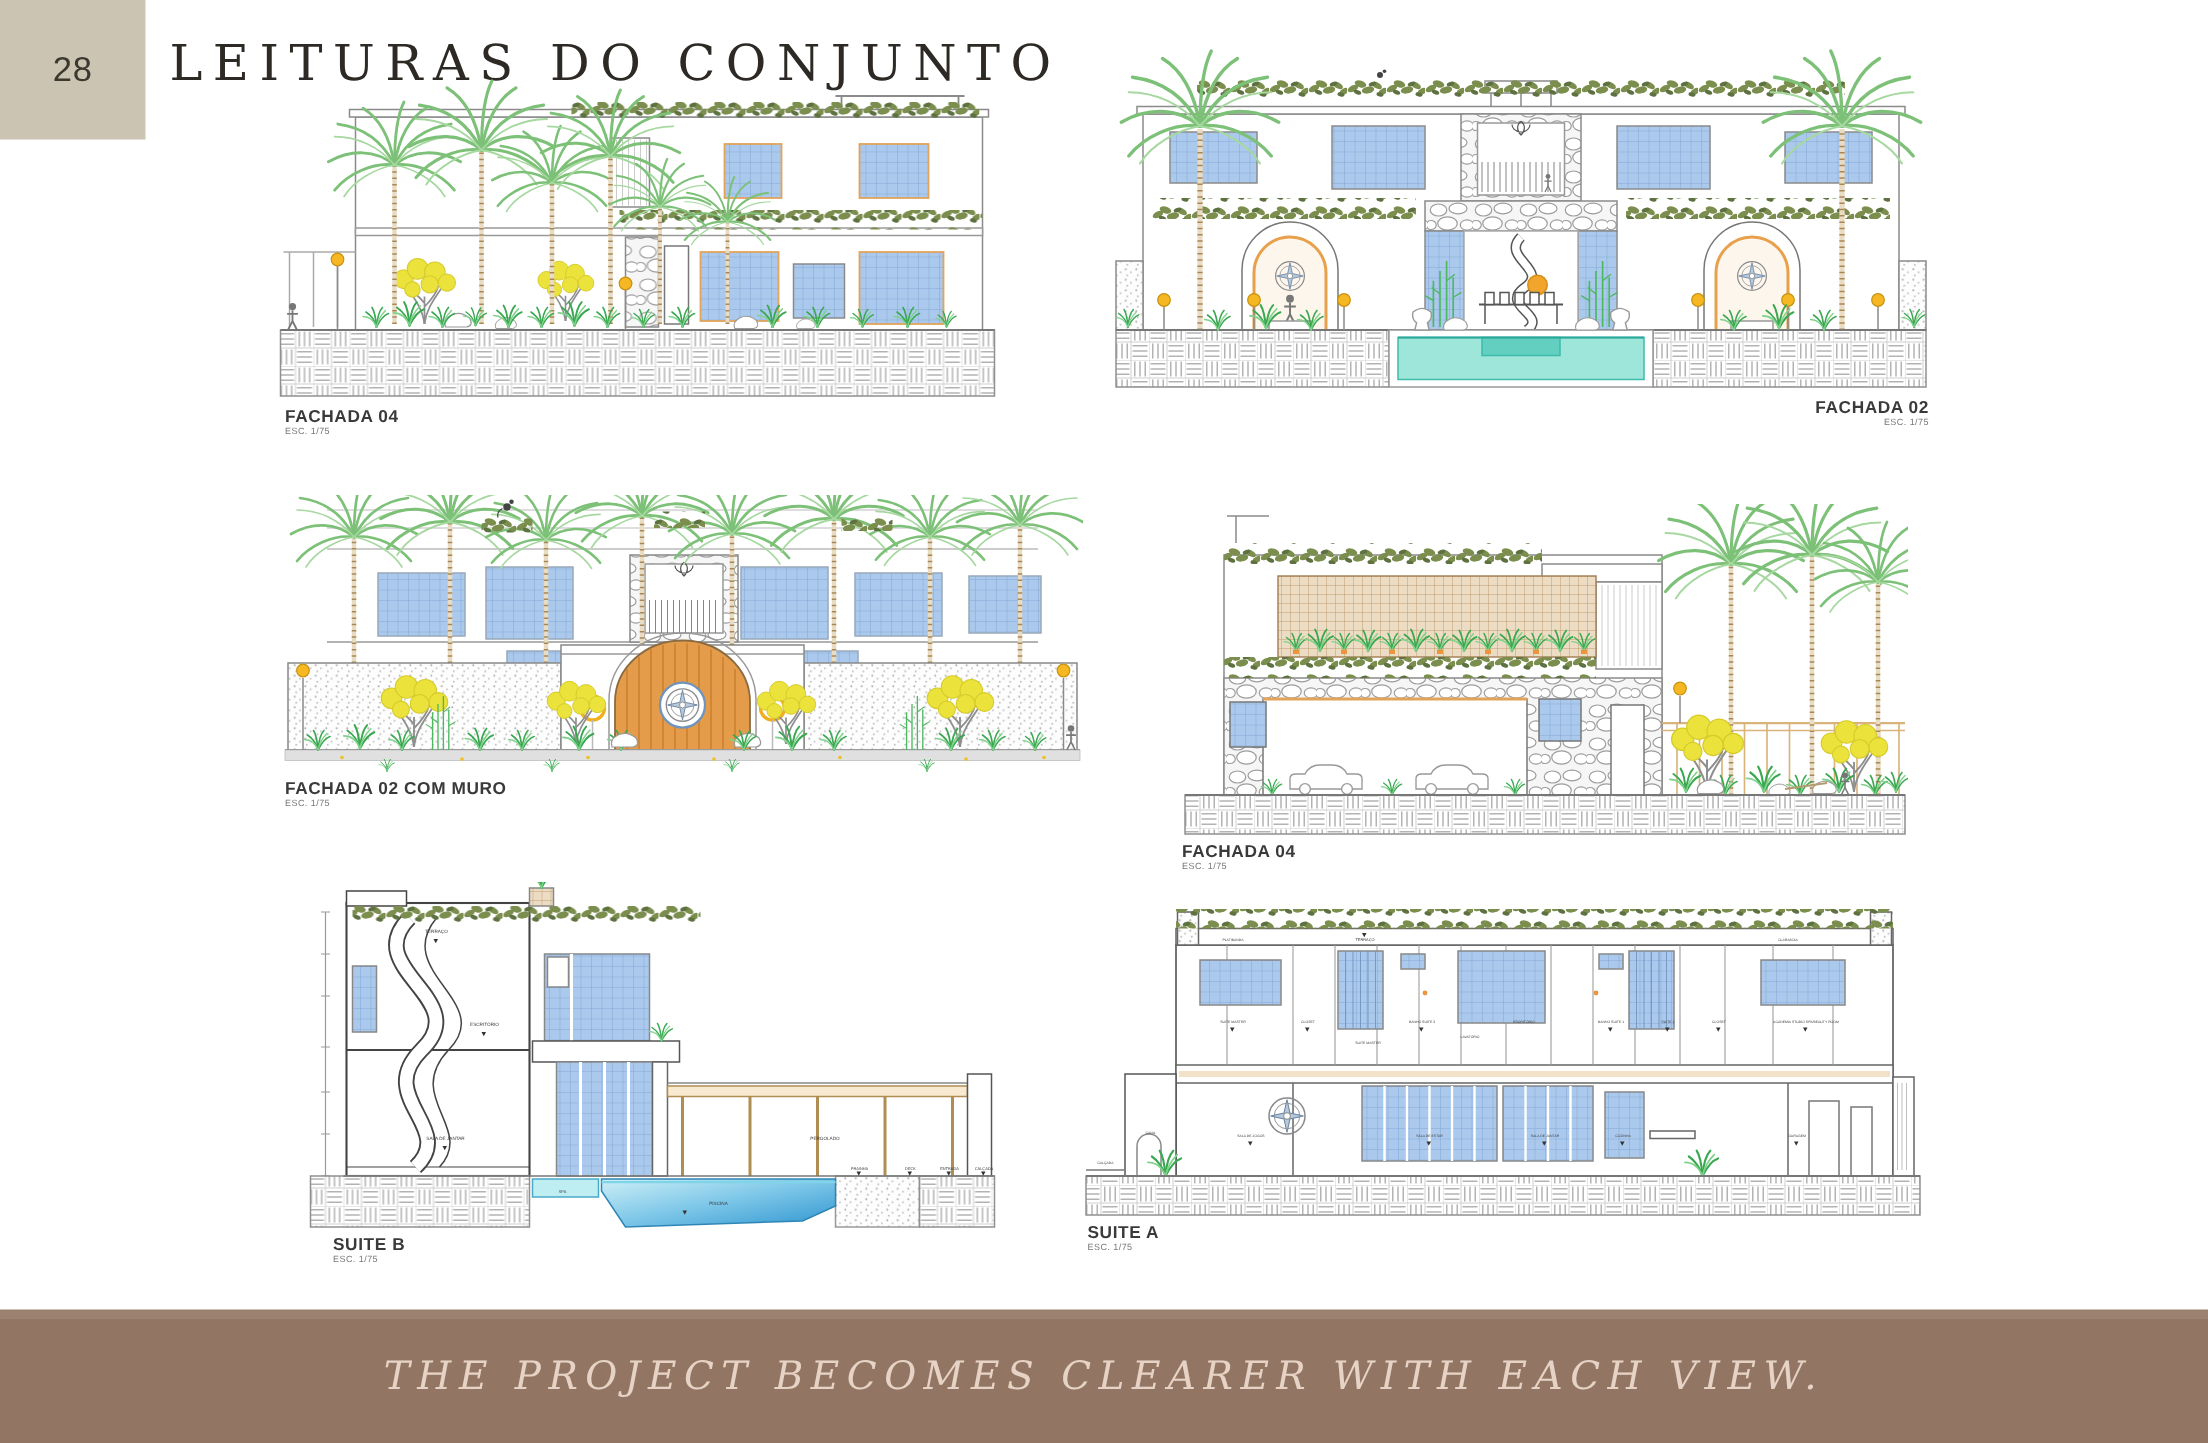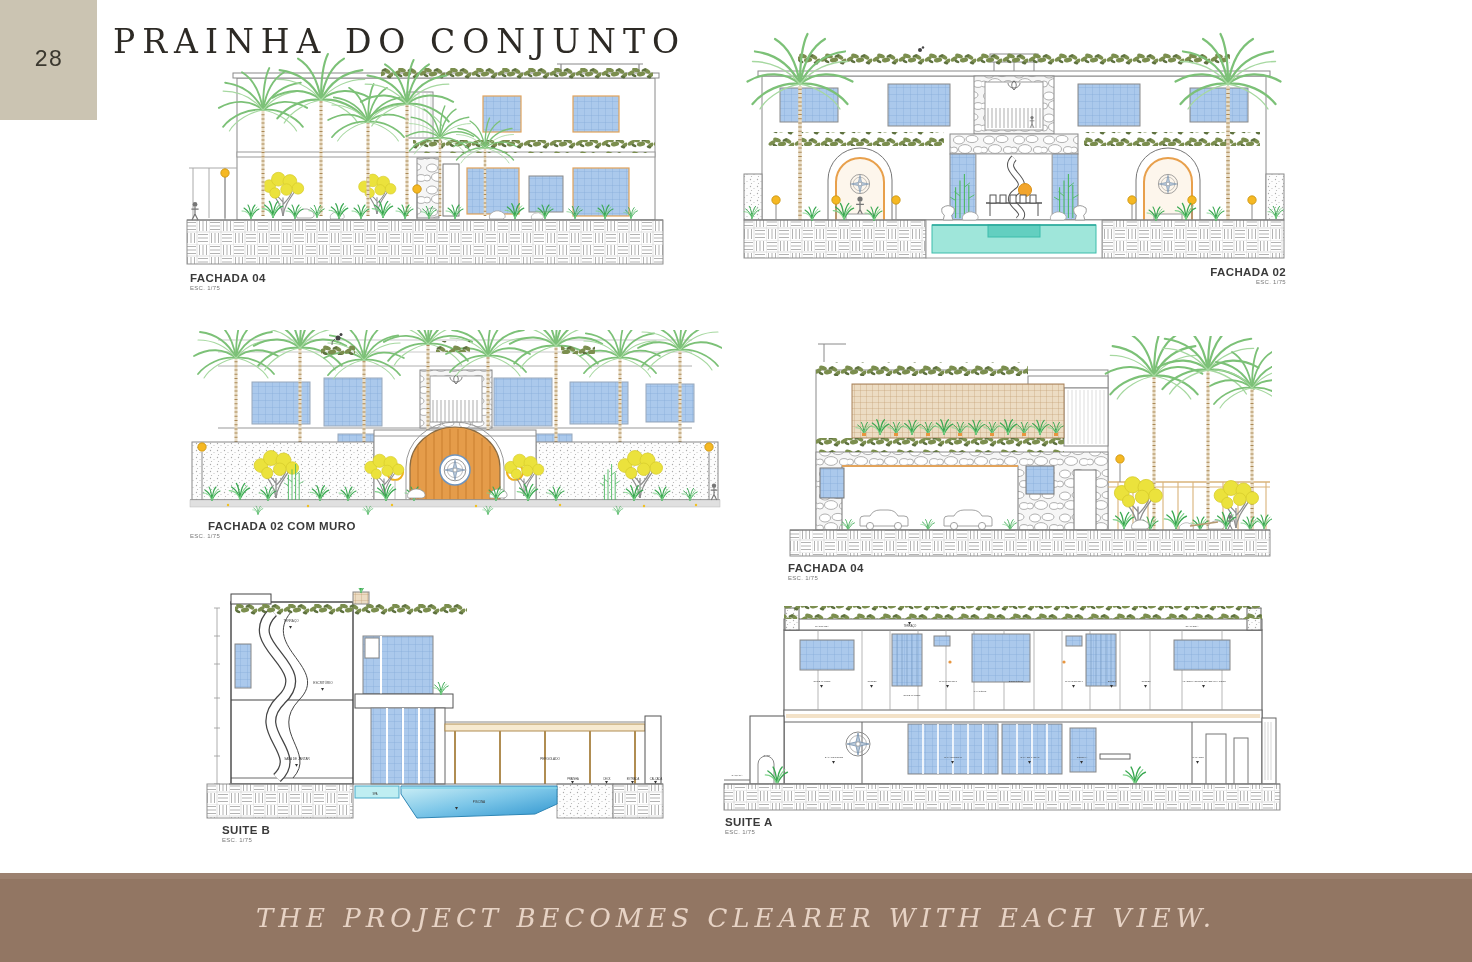--- a/index.html
+++ b/index.html
@@ -1,19 +1,19 @@
 <!DOCTYPE html>
 <html><head>
 <meta charset="utf-8">
 <style>
   html,body{margin:0;padding:0;}
   body{width:1472px;height:962px;position:relative;overflow:hidden;background:#ffffff;
        font-family:"Liberation Sans",sans-serif;}
-  .pagenum-box{position:absolute;left:0;top:0;width:97px;height:120px;background:#cbc4b2;
-       display:flex;align-items:center;justify-content:center;font-family:Liberation Mono, monospace;}
+  .pagenum-box{position:absolute;left:0;top:0;width:97px;height:93px;background:#cbc4b2;
+       display:flex;align-items:center;justify-content:center;}
   .pagenum{font-size:23px;color:#3b382f;letter-spacing:.5px;}
   .page-title{position:absolute;left:113px;top:22px;font-family:"DejaVu Serif",serif;
        font-weight:400;font-size:33px;letter-spacing:7px;color:#2d2a25;}
   .panel{position:absolute;}
   .panel svg{display:block;}
   .dlabel{font-weight:700;font-size:11.5px;color:#3a3a3a;letter-spacing:.4px;margin-top:4px;}
   .dscale{font-size:6px;color:#777;margin-top:1px;letter-spacing:.3px;}
   .footer{position:absolute;left:0;bottom:0;width:1472px;height:89px;
        background:linear-gradient(#9c8170 0 6px,#927663 6px);
        display:flex;align-items:center;justify-content:center;}
@@ -154,21 +154,21 @@
       <path d="M0,0 C-3,-3 -3,-7 0,-9 C3,-7 3,-3 0,0 Z M0,-2 C-4,-2 -6,-5 -6,-7 M0,-2 C4,-2 6,-5 6,-7"></path>
     </g>
     <path id="urn" d="M-4,0 L-3,-4 Q-6,-6 -5,-10 Q-2,-12 0,-12 Q2,-12 5,-10 Q6,-6 3,-4 L4,0 Z" fill="#fff" stroke="#999" stroke-width="0.8"></path>
     <path id="lvl" d="M0,0 h3 l-1.5,2.8 z" fill="#333"></path>
   </defs>
 </svg>
 
 <div class="pagenum-box">
   <span class="pagenum">28</span>
 </div>
-<div class="page-title">PRAINHA DO CONJUNTO</div>
+<div class="page-title">LEITURAS DO CONJUNTO</div>
 
 <div class="panel" style="left:185px;top:52px;">
 <svg width="480" height="216" viewBox="0 0 480 216">
   <g stroke="#8a8a8a" fill="#fff">
     <rect x="52" y="26" width="418" height="142"></rect>
     <rect x="48" y="21" width="426" height="5"></rect>
     <path d="M372,12 H458 M376,12 V21 M454,12 V21" fill="none" stroke-width="1.2"></path>
     <rect x="52" y="100" width="418" height="5" stroke="#999"></rect>
     <rect x="222" y="40" width="26" height="46"></rect>
     <path d="M226,41 V85 M230,41 V85 M234,41 V85 M238,41 V85 M242,41 V85 M246,41 V85" stroke="#bbb" stroke-width="0.5" fill="none"></path>
@@ -505,21 +505,21 @@
         <use href="#grass" transform="translate(430,184) scale(0.6)"></use>
   </g>
   <g stroke="#8a8a8a">
     <line x1="14" y1="170" x2="14" y2="122"></line>
         <use href="#ball" transform="translate(14,117)"></use>
     <line x1="521" y1="170" x2="521" y2="122"></line>
         <use href="#ball" transform="translate(521,117)"></use>
   </g>
   <use href="#fig" transform="translate(526,170) scale(1.1)"></use>
 </svg>
-<div class="dlabel" style="margin-left:20px">FACHADA 02 COM MURO</div>
+<div class="dlabel" style="margin-left:2px">FACHADA 02 COM MURO</div>
 <div class="dscale" style="margin-left:2px">ESC. 1/75</div>
 </div>
 
 <div class="panel" style="left:788px;top:336px;">
 <svg width="484" height="222" viewBox="0 0 484 222">
   <g stroke="#8a8a8a" fill="#fff">
     <rect x="28" y="34" width="292" height="160"></rect>
     <line x1="36" y1="26" x2="36" y2="8"></line>
         <line x1="30" y1="8" x2="58" y2="8"></line>
     <rect x="240" y="40" width="80" height="12"></rect>

